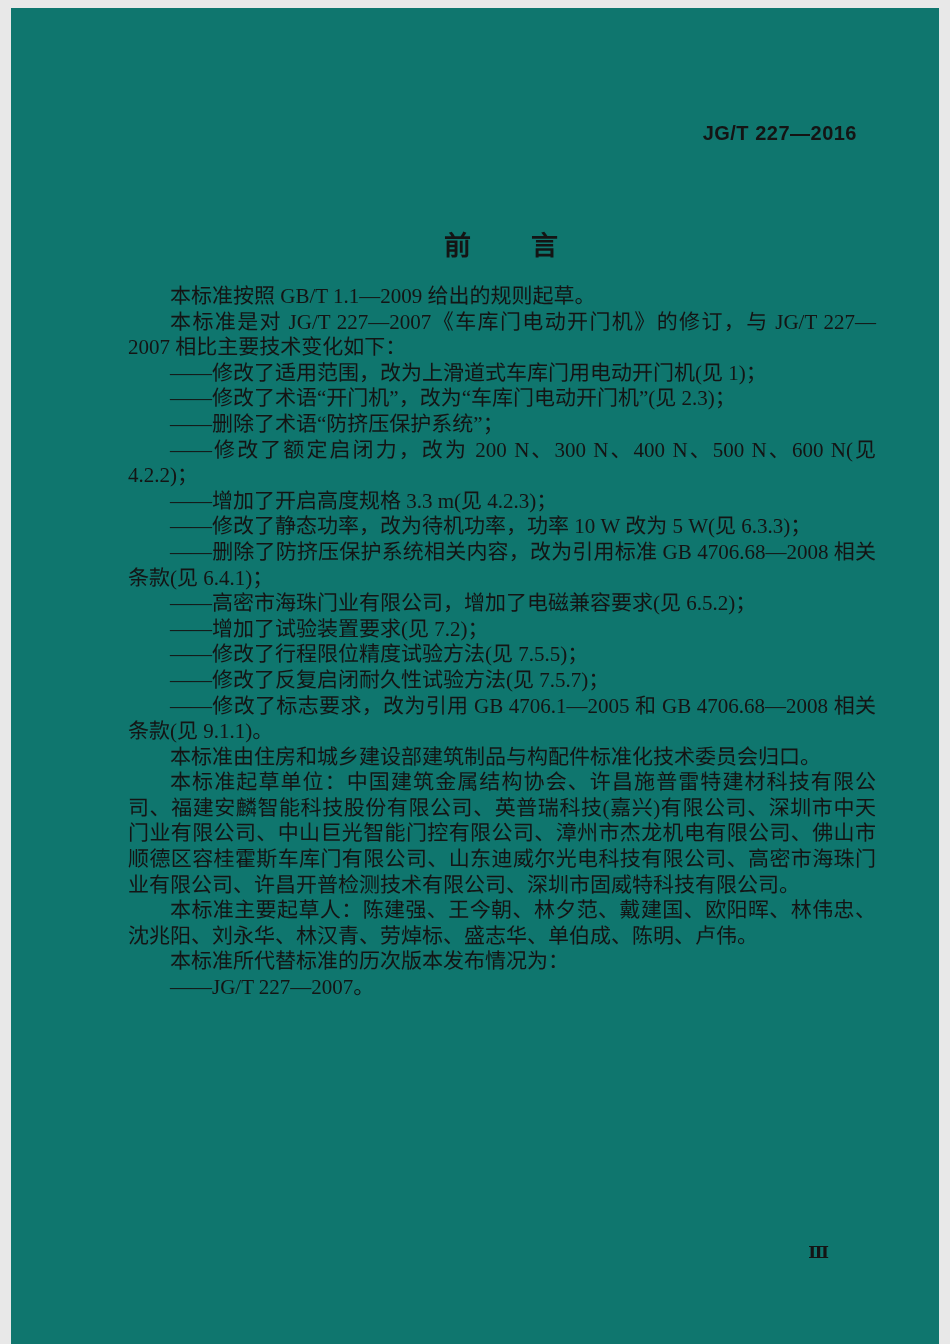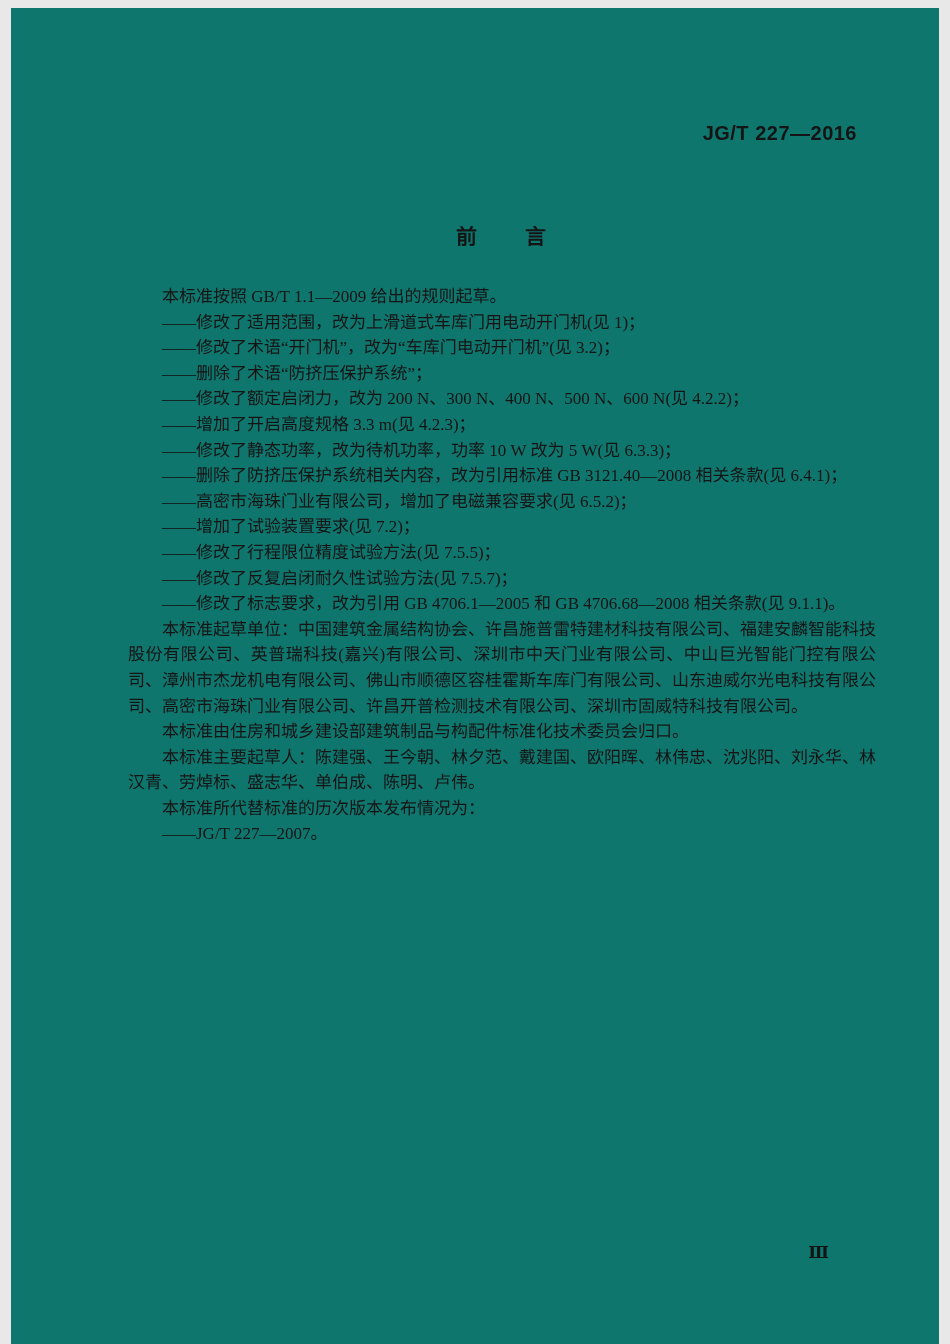--- a/index.html
+++ b/index.html
@@ -28,30 +28,30 @@
     white-space: nowrap;
   }
   .doc-title {
     position: absolute;
     top: 198px;
     left: 117px;
     width: 748px;
     text-align: center;
     font-family: "Liberation Sans", "DejaVu Sans", sans-serif;
     font-weight: bold;
-    font-size: 21px;
+    font-size: 27px;
     letter-spacing: 2px;
     white-space: pre;
   }
   .body-text {
     position: absolute;
     top: 276px;
     left: 117px;
     width: 748px;
-    font-size: 17px;
+    font-size: 21px;
     line-height: 25.6px;
     text-align: justify;
     text-justify: inter-ideograph;
   }
   .body-text p {
     margin: 0;
     padding: 0;
     text-indent: 2em;
   }
   .page-number {
@@ -67,34 +67,35 @@
 <body>
 
 <div class="page">
 
   <div class="doc-number">JG/T 227—2016</div>
 
   <h1 class="doc-title">前　　言</h1>
 
   <div class="body-text">
     <p>本标准按照 GB/T 1.1—2009 给出的规则起草。</p>
+      <p>本标准是对 JG/T 227—2007《车库门电动开门机》的修订，与 JG/T 227—2007 相比主要技术变化如下：</p>
       <p>——修改了适用范围，改为上滑道式车库门用电动开门机(见 1)；</p>
-      <p>——修改了术语“开门机”，改为“车库门电动开门机”(见 3.2)；</p>
+      <p>——修改了术语“开门机”，改为“车库门电动开门机”(见 2.3)；</p>
       <p>——删除了术语“防挤压保护系统”；</p>
       <p>——修改了额定启闭力，改为 200 N、300 N、400 N、500 N、600 N(见 4.2.2)；</p>
       <p>——增加了开启高度规格 3.3 m(见 4.2.3)；</p>
       <p>——修改了静态功率，改为待机功率，功率 10 W 改为 5 W(见 6.3.3)；</p>
-      <p>——删除了防挤压保护系统相关内容，改为引用标准 GB 3121.40—2008 相关条款(见 6.4.1)；</p>
+      <p>——删除了防挤压保护系统相关内容，改为引用标准 GB 4706.68—2008 相关条款(见 6.4.1)；</p>
       <p>——高密市海珠门业有限公司，增加了电磁兼容要求(见 6.5.2)；</p>
       <p>——增加了试验装置要求(见 7.2)；</p>
       <p>——修改了行程限位精度试验方法(见 7.5.5)；</p>
       <p>——修改了反复启闭耐久性试验方法(见 7.5.7)；</p>
       <p>——修改了标志要求，改为引用 GB 4706.1—2005 和 GB 4706.68—2008 相关条款(见 9.1.1)。</p>
+      <p>本标准由住房和城乡建设部建筑制品与构配件标准化技术委员会归口。</p>
       <p>本标准起草单位：中国建筑金属结构协会、许昌施普雷特建材科技有限公司、福建安麟智能科技股份有限公司、英普瑞科技(嘉兴)有限公司、深圳市中天门业有限公司、中山巨光智能门控有限公司、漳州市杰龙机电有限公司、佛山市顺德区容桂霍斯车库门有限公司、山东迪威尔光电科技有限公司、高密市海珠门业有限公司、许昌开普检测技术有限公司、深圳市固威特科技有限公司。</p>
-      <p>本标准由住房和城乡建设部建筑制品与构配件标准化技术委员会归口。</p>
       <p>本标准主要起草人：陈建强、王今朝、林夕范、戴建国、欧阳晖、林伟忠、沈兆阳、刘永华、林汉青、劳焯标、盛志华、单伯成、陈明、卢伟。</p>
       <p>本标准所代替标准的历次版本发布情况为：</p>
       <p>——JG/T 227—2007。</p>
   </div>
 
   <div class="page-number">Ⅲ</div>
 
 </div>
 
 </body></html>

